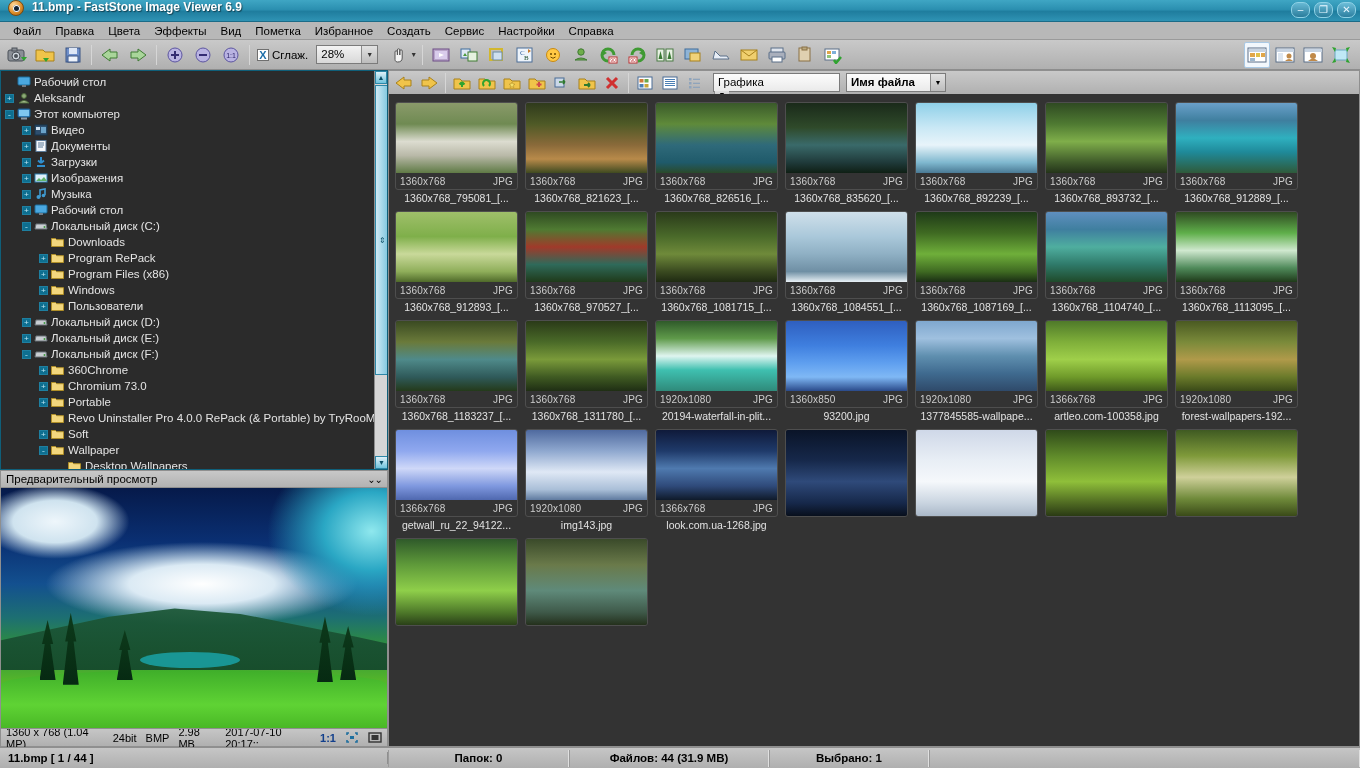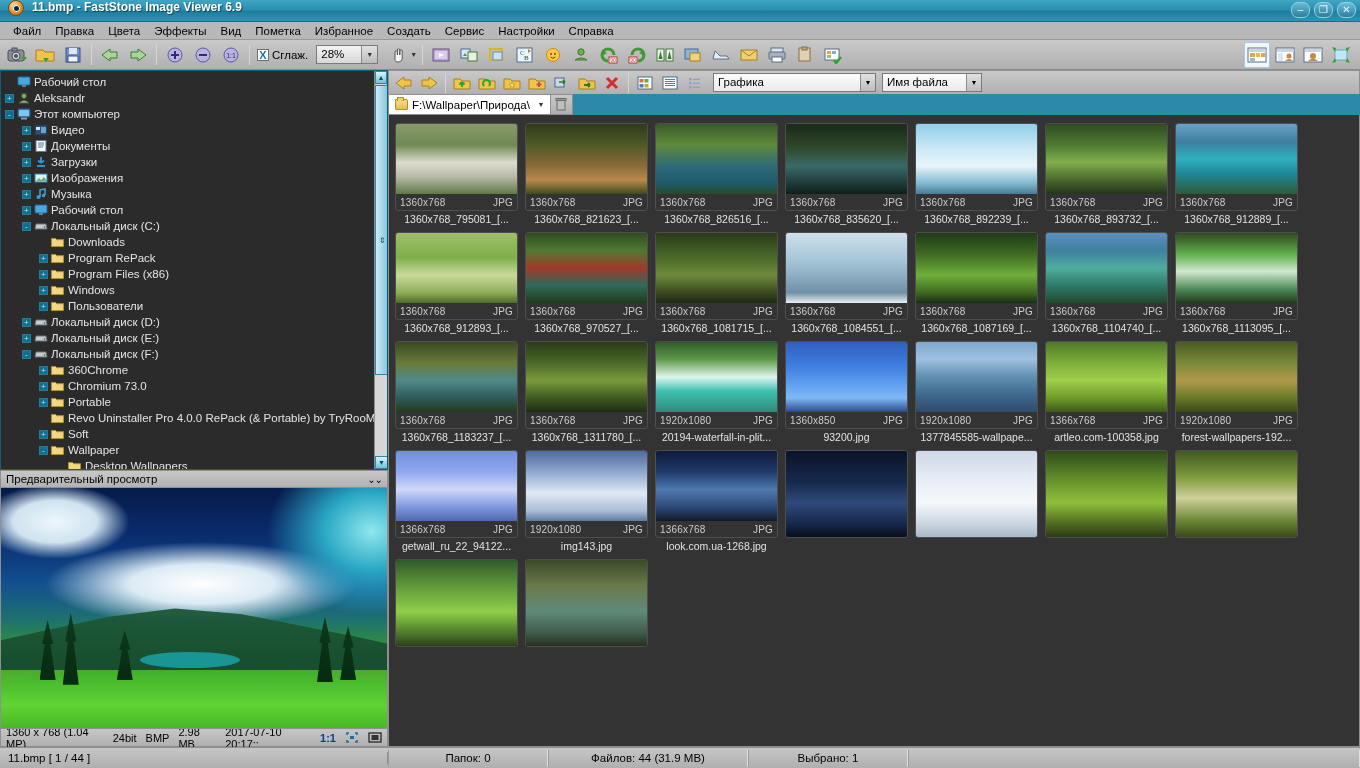--- a/index.html
+++ b/index.html
@@ -157,28 +157,29 @@
   
   .right-pane { flex:1; display:flex; flex-direction:column; min-width:0; background:#2a8aa8; }
   .browser-toolbar {
     height:24px; flex:0 0 24px; background:linear-gradient(to bottom,#c9c9c9,#b0b0b0);
     display:flex; align-items:center; padding:0 3px; gap:1px;
     border:1px solid #8f8f8f; border-bottom:none;
   }
   .bbtn { width:24px; height:21px; display:flex; align-items:center; justify-content:center;
           border:1px solid transparent; border-radius:2px;}
   .filter-combo {
-    width:163px; height:19px; display:flex; background:#fff; border:1px solid #7b7b7b;
+    width:127px; height:19px; display:flex; background:#fff; border:1px solid #7b7b7b;
     margin-left:5px;
+    flex-direction:column;
   }
   .filter-combo .val{flex:1; padding-left:4px; font-size:11.5px; line-height:17px; color:#000;
       background:linear-gradient(to bottom,#fdfdfd,#eaeaea);}
   .filter-combo .arrow{width:15px;background:linear-gradient(to bottom,#e2e2e2,#bcbcbc);
       border-left:1px solid #8b8b8b;display:flex;align-items:center;justify-content:center;font-size:7px;}
-  .sort-combo { width:100px; height:19px; display:flex; background:#fff; border:1px solid #7b7b7b; margin-left:5px;}
+  .sort-combo { width:100px; height:19px; display:flex; background:#fff; border:1px solid #7b7b7b; margin-left:5px;font-weight:bold;}
   .sort-combo .val{flex:1;padding-left:4px;font-size:11.5px;line-height:17px;color:#000;
       background:linear-gradient(to bottom,#fdfdfd,#eaeaea);}
   .sort-combo .arrow{width:15px;background:linear-gradient(to bottom,#e2e2e2,#bcbcbc);
       border-left:1px solid #8b8b8b;display:flex;align-items:center;justify-content:center;font-size:7px;}
 
   .pathbar {
     height:21px; flex:0 0 21px; background:#fff; display:flex; align-items:center;
     border:1px solid #8f8f8f; margin:0; padding:0 2px; gap:4px;
   }
   .pathbar .txt { font-size:11.5px; color:#000; flex:1; }
@@ -203,21 +204,21 @@
   .thumb-meta {
     height:16px; flex:0 0 16px; display:flex; align-items:center;
     justify-content:space-between; padding:0 4px; color:#cdcdcd; font-size:10px;
     font-family:"Liberation Sans",sans-serif; letter-spacing:.2px;
   }
   .cap { text-align:center; color:#e2e2e2; font-size:10.5px; margin-top:2px;
          white-space:nowrap; overflow:hidden; text-overflow:ellipsis; height:14px; }
 
   .statusbar {
     height:21px; flex:0 0 21px; display:flex; align-items:center;
-    background:linear-gradient(to bottom,#c6c6c6,#afafaf); border-top:1px solid #8f8f8f;
+    background:linear-gradient(to bottom,#c6c6c6,#afafaf); border-top:1px solid #8f8f8f;font-weight:bold;
   }
   .sb-left { width:388px; flex:0 0 388px; display:flex; align-items:center;
              padding-left:8px; font-size:11.5px; color:#000; border-right:1px solid #8f8f8f;}
   .sb-seg { border-left:1px solid #9a9a9a; border-right:1px solid #e0e0e0;
             height:17px; display:flex; align-items:center; justify-content:center;
             font-size:11.5px; color:#000; }
 </style>
 </head>
 <body>
 
@@ -789,33 +790,20 @@
         <div class="filter-combo">
           <div class="val">Графика</div>
           <div class="arrow">▼</div>
         </div>
         <div class="sort-combo">
           <div class="val">Имя файла</div>
           <div class="arrow">▼</div>
         </div>
       </div>
 
-      <div class="pathbar-row">
-        <div class="pathbar">
-          <span class="folder-ic" style="margin-left:4px"></span>
-          <span class="txt">F:\Wallpaper\Природа\</span>
-          <span class="drop">▼</span>
-        </div>
-        <div class="delbtn">
-          <svg width="14" height="15" viewBox="0 0 14 15">
-              <rect x="3" y="3" width="8" height="10" fill="#c0bfbd" stroke="#6a6a6a"></rect>
-              <rect x="2" y="1.5" width="10" height="2" fill="#9a9a9a" stroke="#6a6a6a"></rect>
-            </svg>
-        </div>
-      </div>
 
       <div class="thumbs">
         <div class="grid" id="grid">
             <div class="cell">
               <div class="thumb-box">
                 <div class="thumb-img" style="background: linear-gradient(rgb(138, 154, 106) 0%, rgb(111, 138, 82) 30%, rgb(220, 220, 208) 55%, rgb(185, 185, 168) 75%, rgb(95, 122, 69) 100%);"></div>
                 <div class="thumb-meta">
                   <span>1360x768</span>
                   <span>JPG</span>
                 </div>
@@ -1089,18 +1077,18 @@
               <div class="cap"></div>
             </div>
           </div>
 
       </div>
     </div>
   </div>
 
   <div class="statusbar">
     <div class="sb-left">11.bmp [ 1 / 44 ]</div>
-    <div class="sb-seg" style="width:160px">Папок: 0</div>
+    <div class="sb-seg" style="width:181px">Папок: 0</div>
     <div class="sb-seg" style="width:200px">Файлов: 44 (31.9 MB)</div>
     <div class="sb-seg" style="width:160px">Выбрано: 1</div>
     <div class="sb-seg" style="flex:1"></div>
   </div>
 </div>
 
 </body></html>

